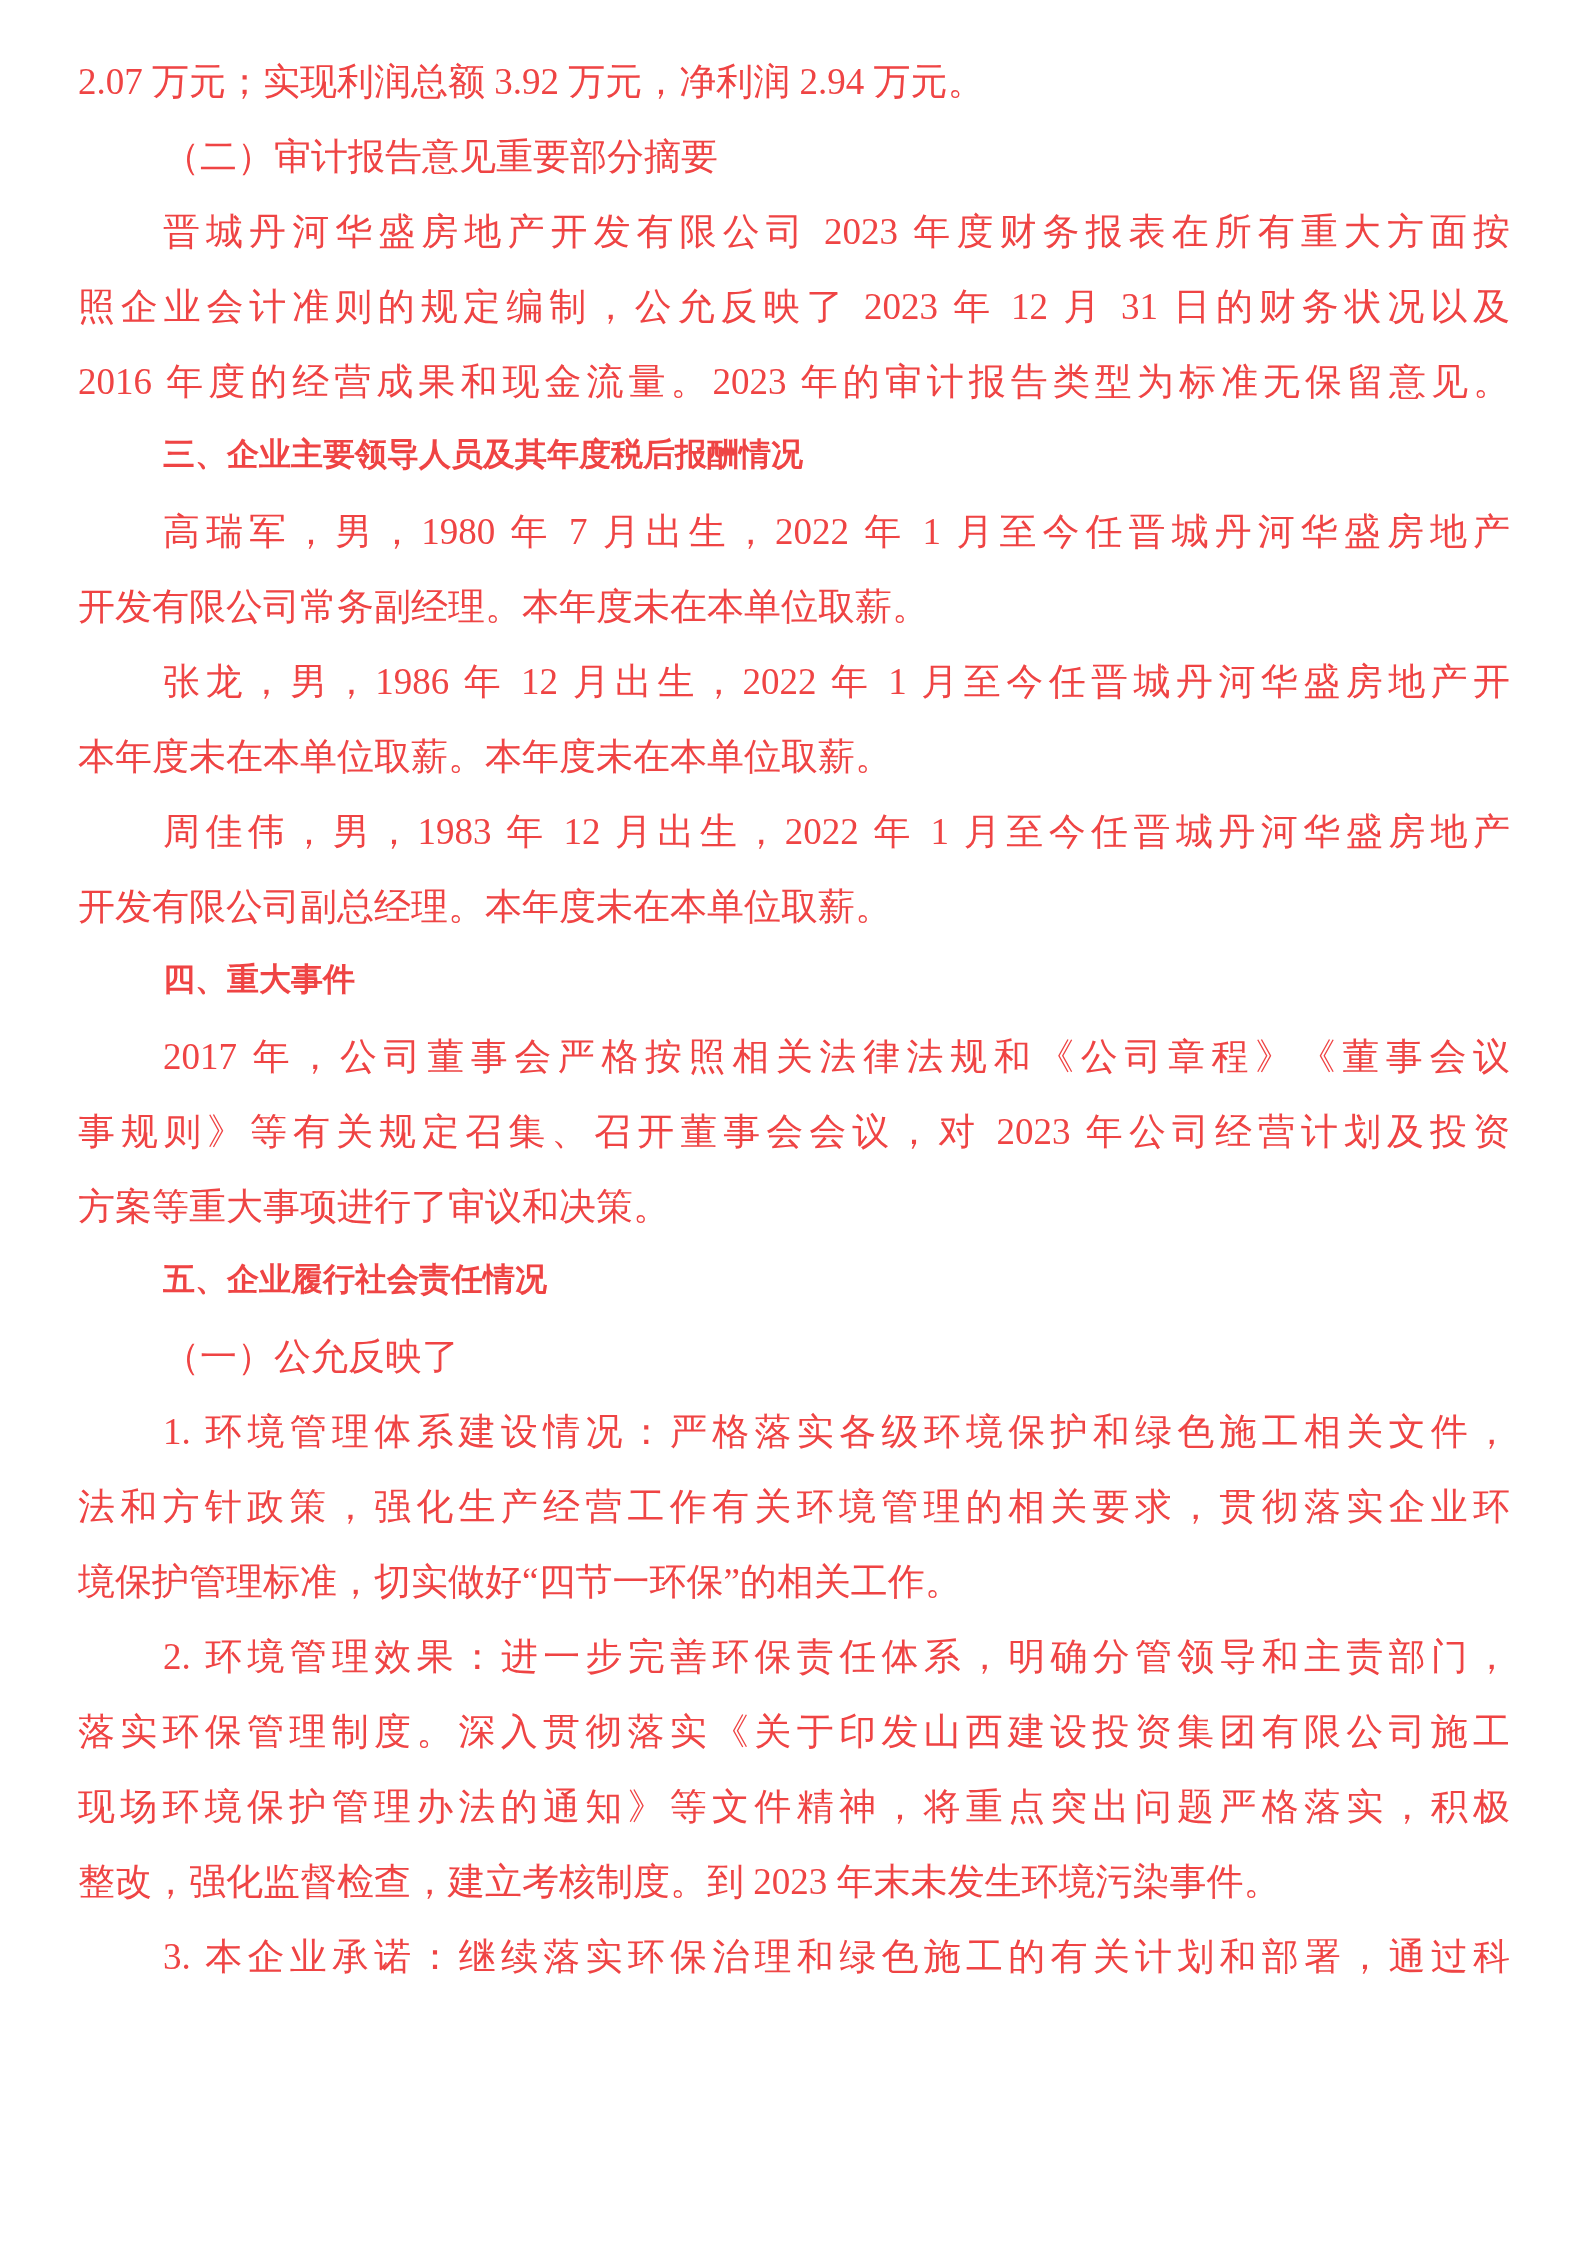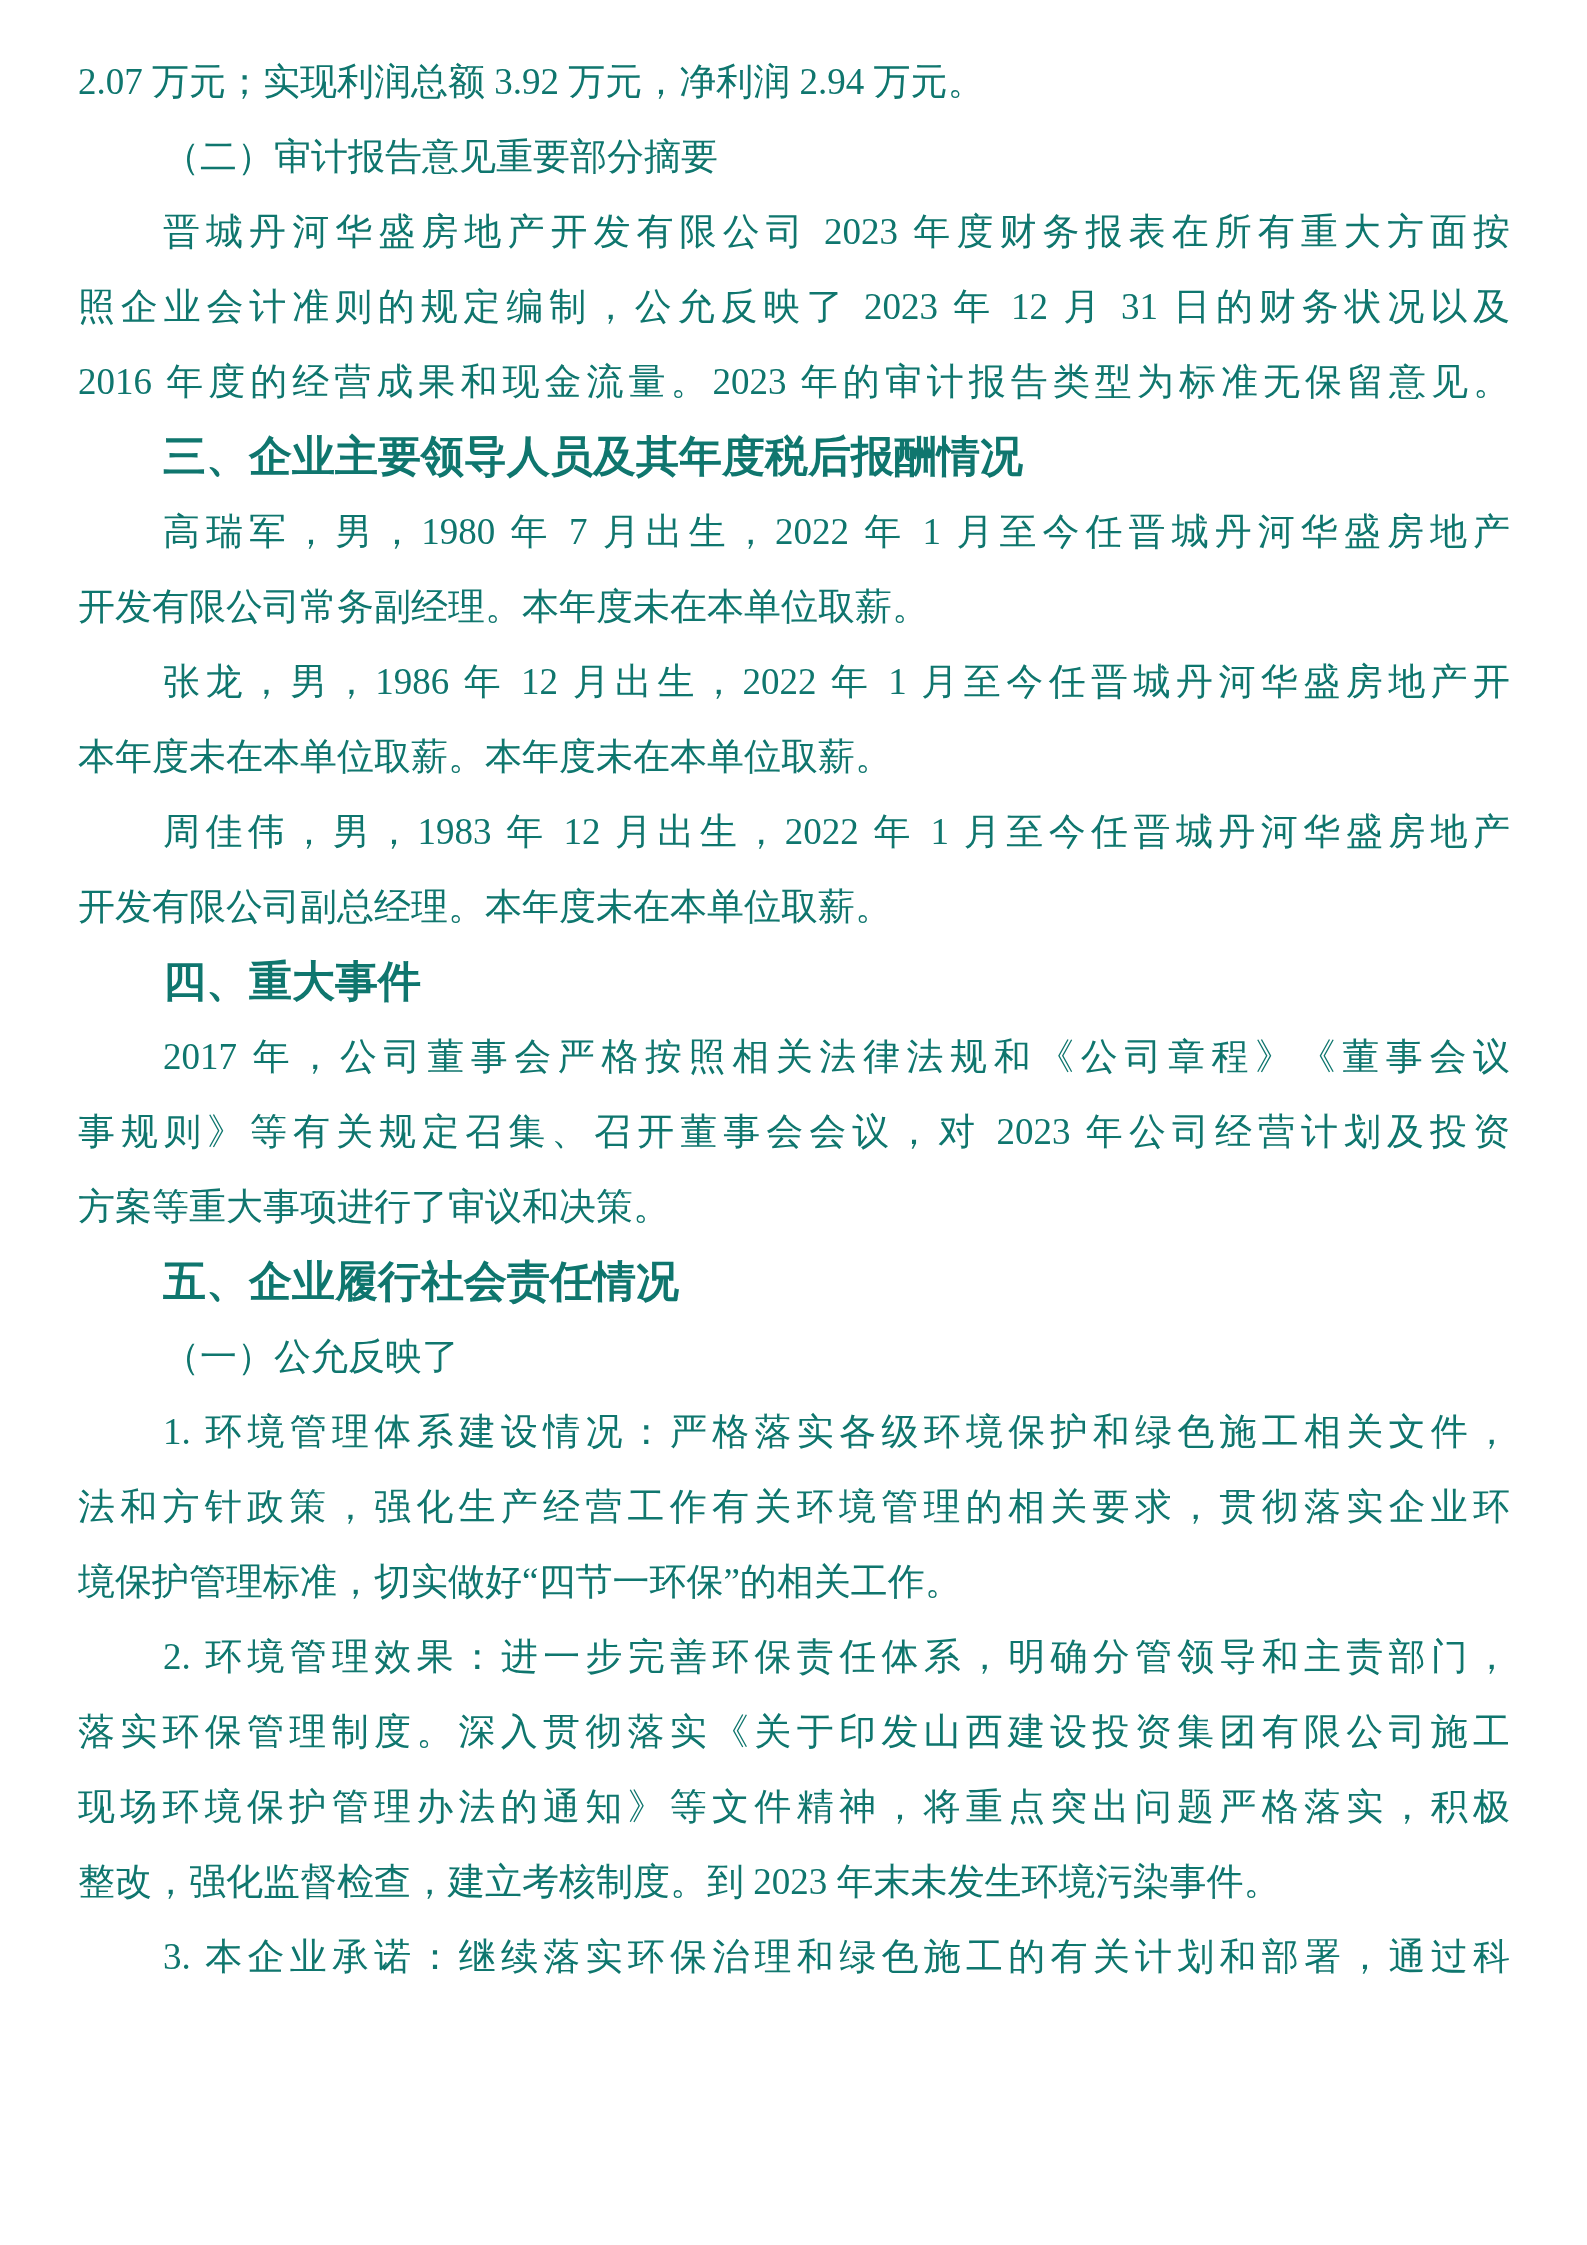--- a/index.html
+++ b/index.html
@@ -16,36 +16,36 @@
     position: absolute;
     left: 78px;
     top: 44px;
     width: 1432px;
   }
   .line {
     height: 75px;
     line-height: 75px;
     font-size: 37px;
     font-family: "Liberation Serif", "DejaVu Serif", serif;
-    color: #0f766e;
+    color: #ef4444;
     text-align: left;
     white-space: nowrap;
   }
   .line.justify {
     text-align: justify;
     text-align-last: justify;
     text-justify: inter-character;
   }
   .line.indent {
     padding-left: 85px;
   }
   .line.heading {
-    font-family: Liberation Serif, serif;
+    font-family: Liberation Mono, monospace;
     font-weight: bold;
-    font-size: 43px;
+    font-size: 32px;
   }
   .line.sub {
     font-family: "Liberation Serif", "DejaVu Serif", serif;
   }
 </style>
 </head>
 <body>
 
 <div class="page">
   <div class="doc">

